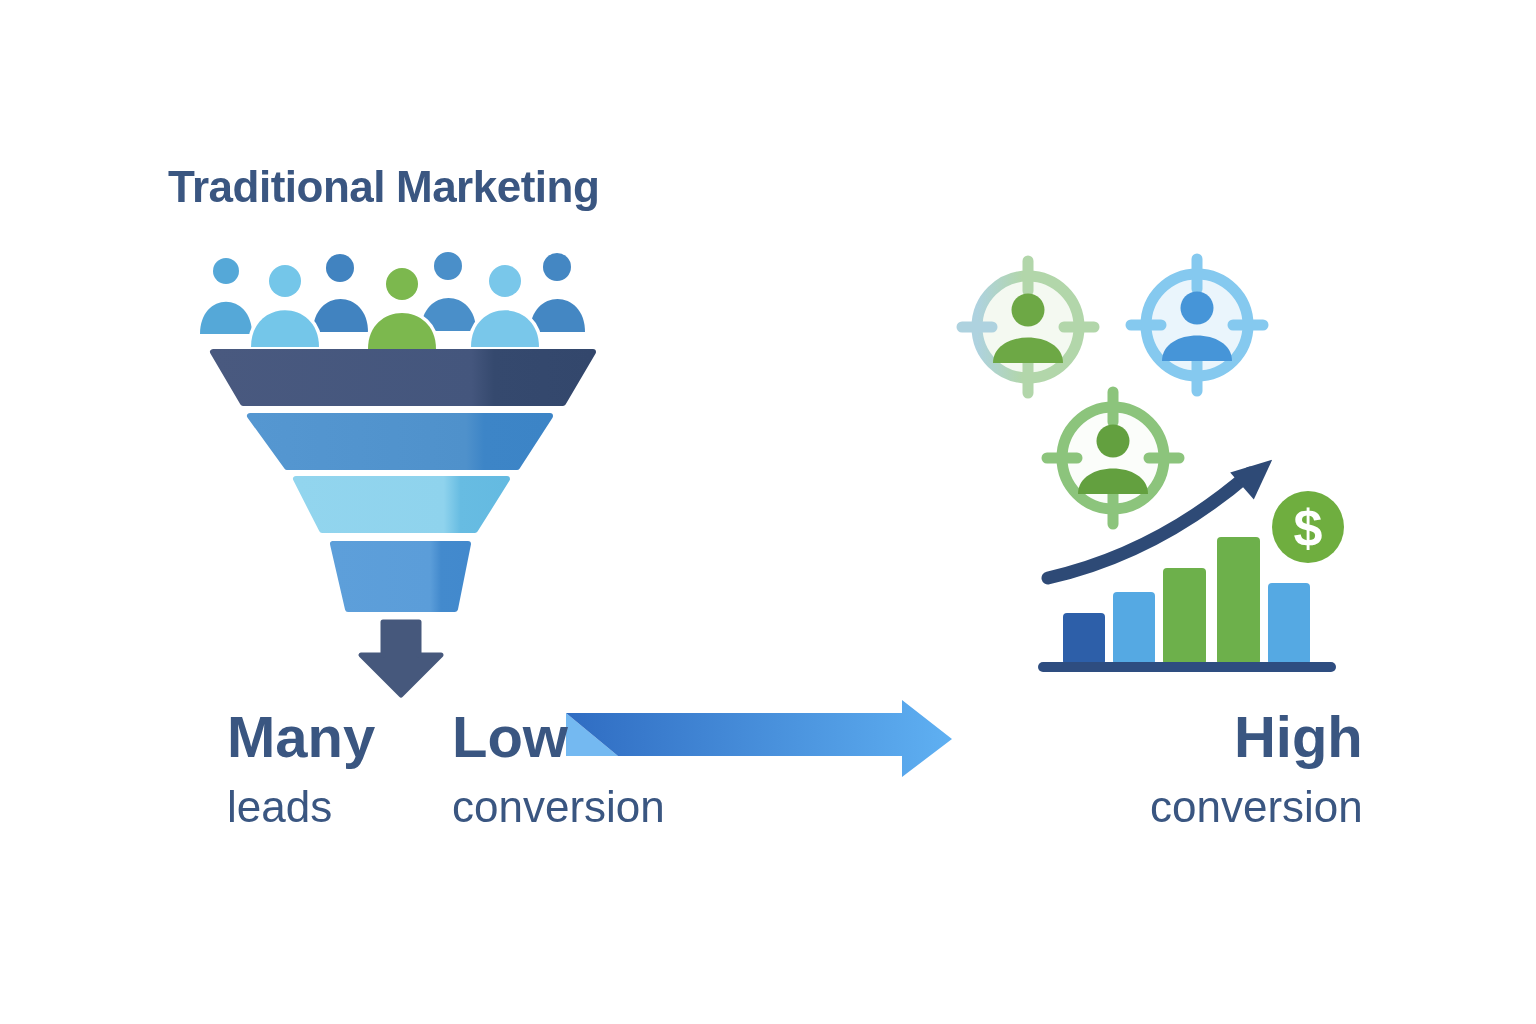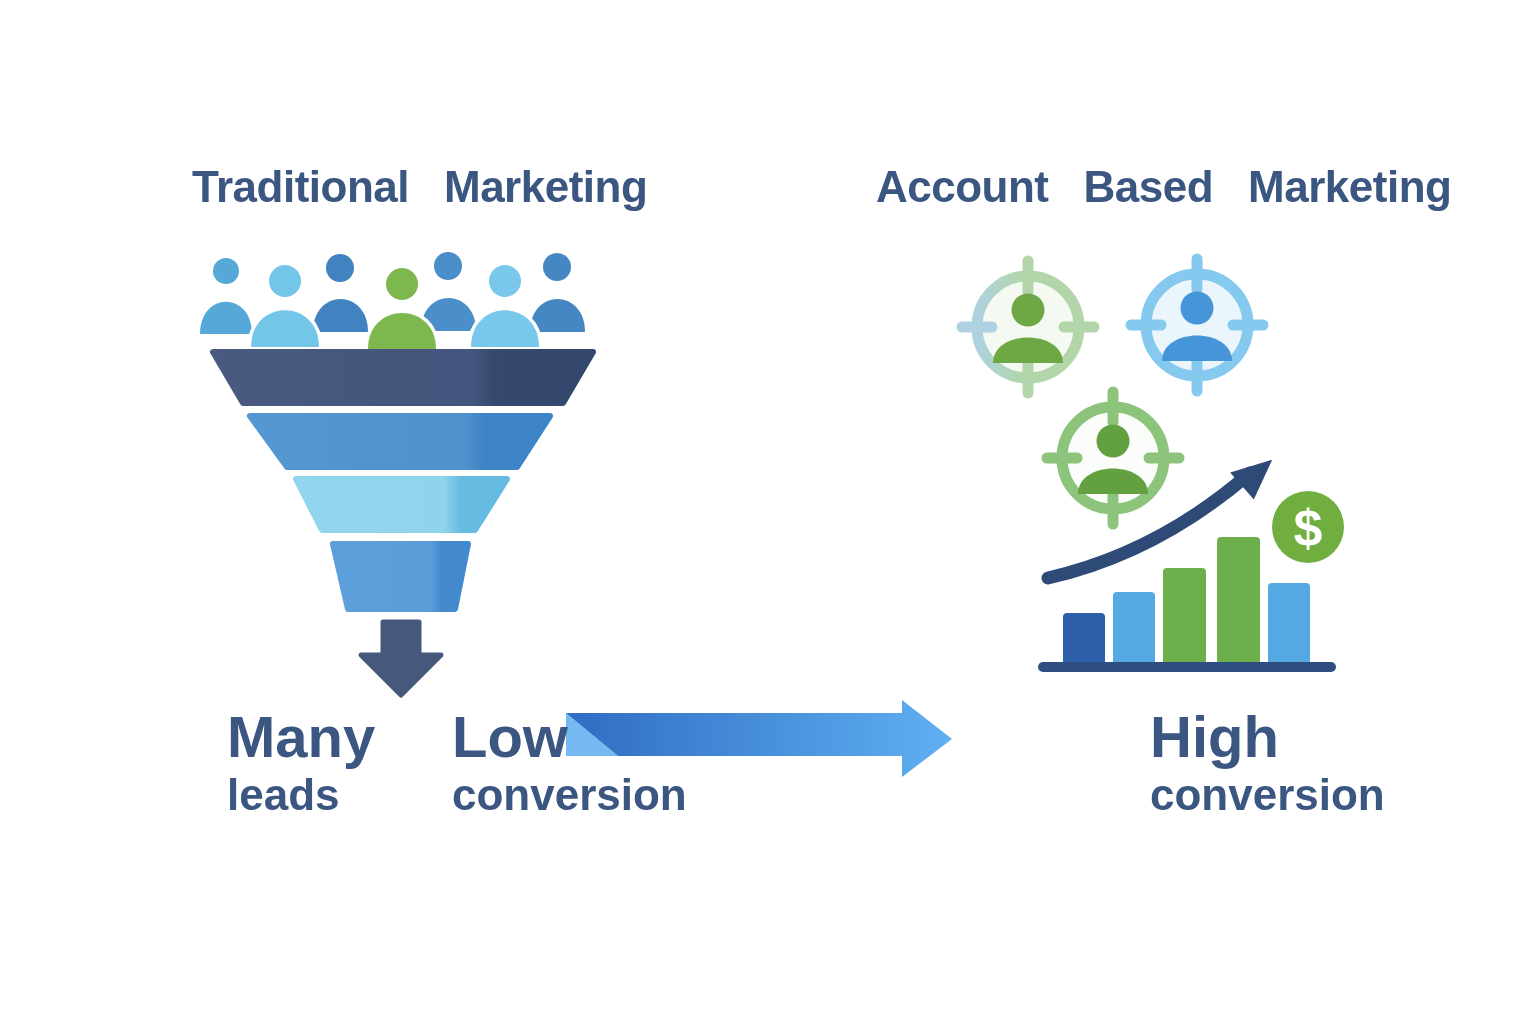--- a/index.html
+++ b/index.html
@@ -14,35 +14,36 @@
   .layer{position:absolute;inset:0;}
   .title{
     position:absolute;
     font-size:44px;
     letter-spacing:-0.5px;
     white-space:nowrap;
   }
   .title .w-bold{font-weight:700;}
   .title .w-semi{font-weight:600;}
   .title .w-reg{font-weight:700;}
-  .title span{margin-right:11px;margin-left:24px;}
+  .title span{margin-right:11px;}
   .title span:last-child{margin-right:0;}
   .label-block{
     position:absolute;
     line-height:58px;
     font-size:44px;
   }
   .label-block .lb-bold{
     display:block;
     font-weight:700;
     font-size:58px;
   }
   .label-block .lb-rest{
     display:block;
-    font-weight:700;
+    font-weight:400;
+    margin-top:12px;
   }
   .lb-wrap{display:block;}
   svg{display:block;}
 </style>
 </head>
 <body>
 
 <div class="canvas">
 
   <svg class="layer" viewBox="0 0 1536 1024" aria-hidden="true">
@@ -185,33 +186,30 @@
 
       <circle cx="1308" cy="527" r="36" fill="#6fae3f"></circle>
       <text x="1308" y="546" text-anchor="middle" font-size="52" font-weight="bold" font-family="Liberation Sans, DejaVu Sans, sans-serif" fill="#ffffff">$</text>
     </g>
   </svg>
 
   <div class="title" style="left:168px;top:162px;">
     <span class="w-bold">Traditional</span><span class="w-reg">Marketing</span>
   </div>
 
-  <div class="title" style="left:852px;top:162px;">
-    <span class="w-bold">Account</span><span class="w-semi">Based</span><span class="w-reg">Marketing</span>
-  </div>
 
   <div class="label-block" style="left:227px;top:708px;">
     <span class="lb-bold">Many</span>
     <span class="lb-rest">leads</span>
   </div>
 
   <div class="label-block" style="left:452px;top:708px;">
     <span class="lb-bold">Low</span>
     <span class="lb-rest">conversion</span>
   </div>
 
 
-  <div class="label-block" style="left:1150px;top:708px;">
+  <div class="label-block" style="left:1150px;top:708px;text-align:right;">
     <span class="lb-bold">High</span>
     <span class="lb-rest">conversion</span>
   </div>
 
 </div>
 
 </body></html>

